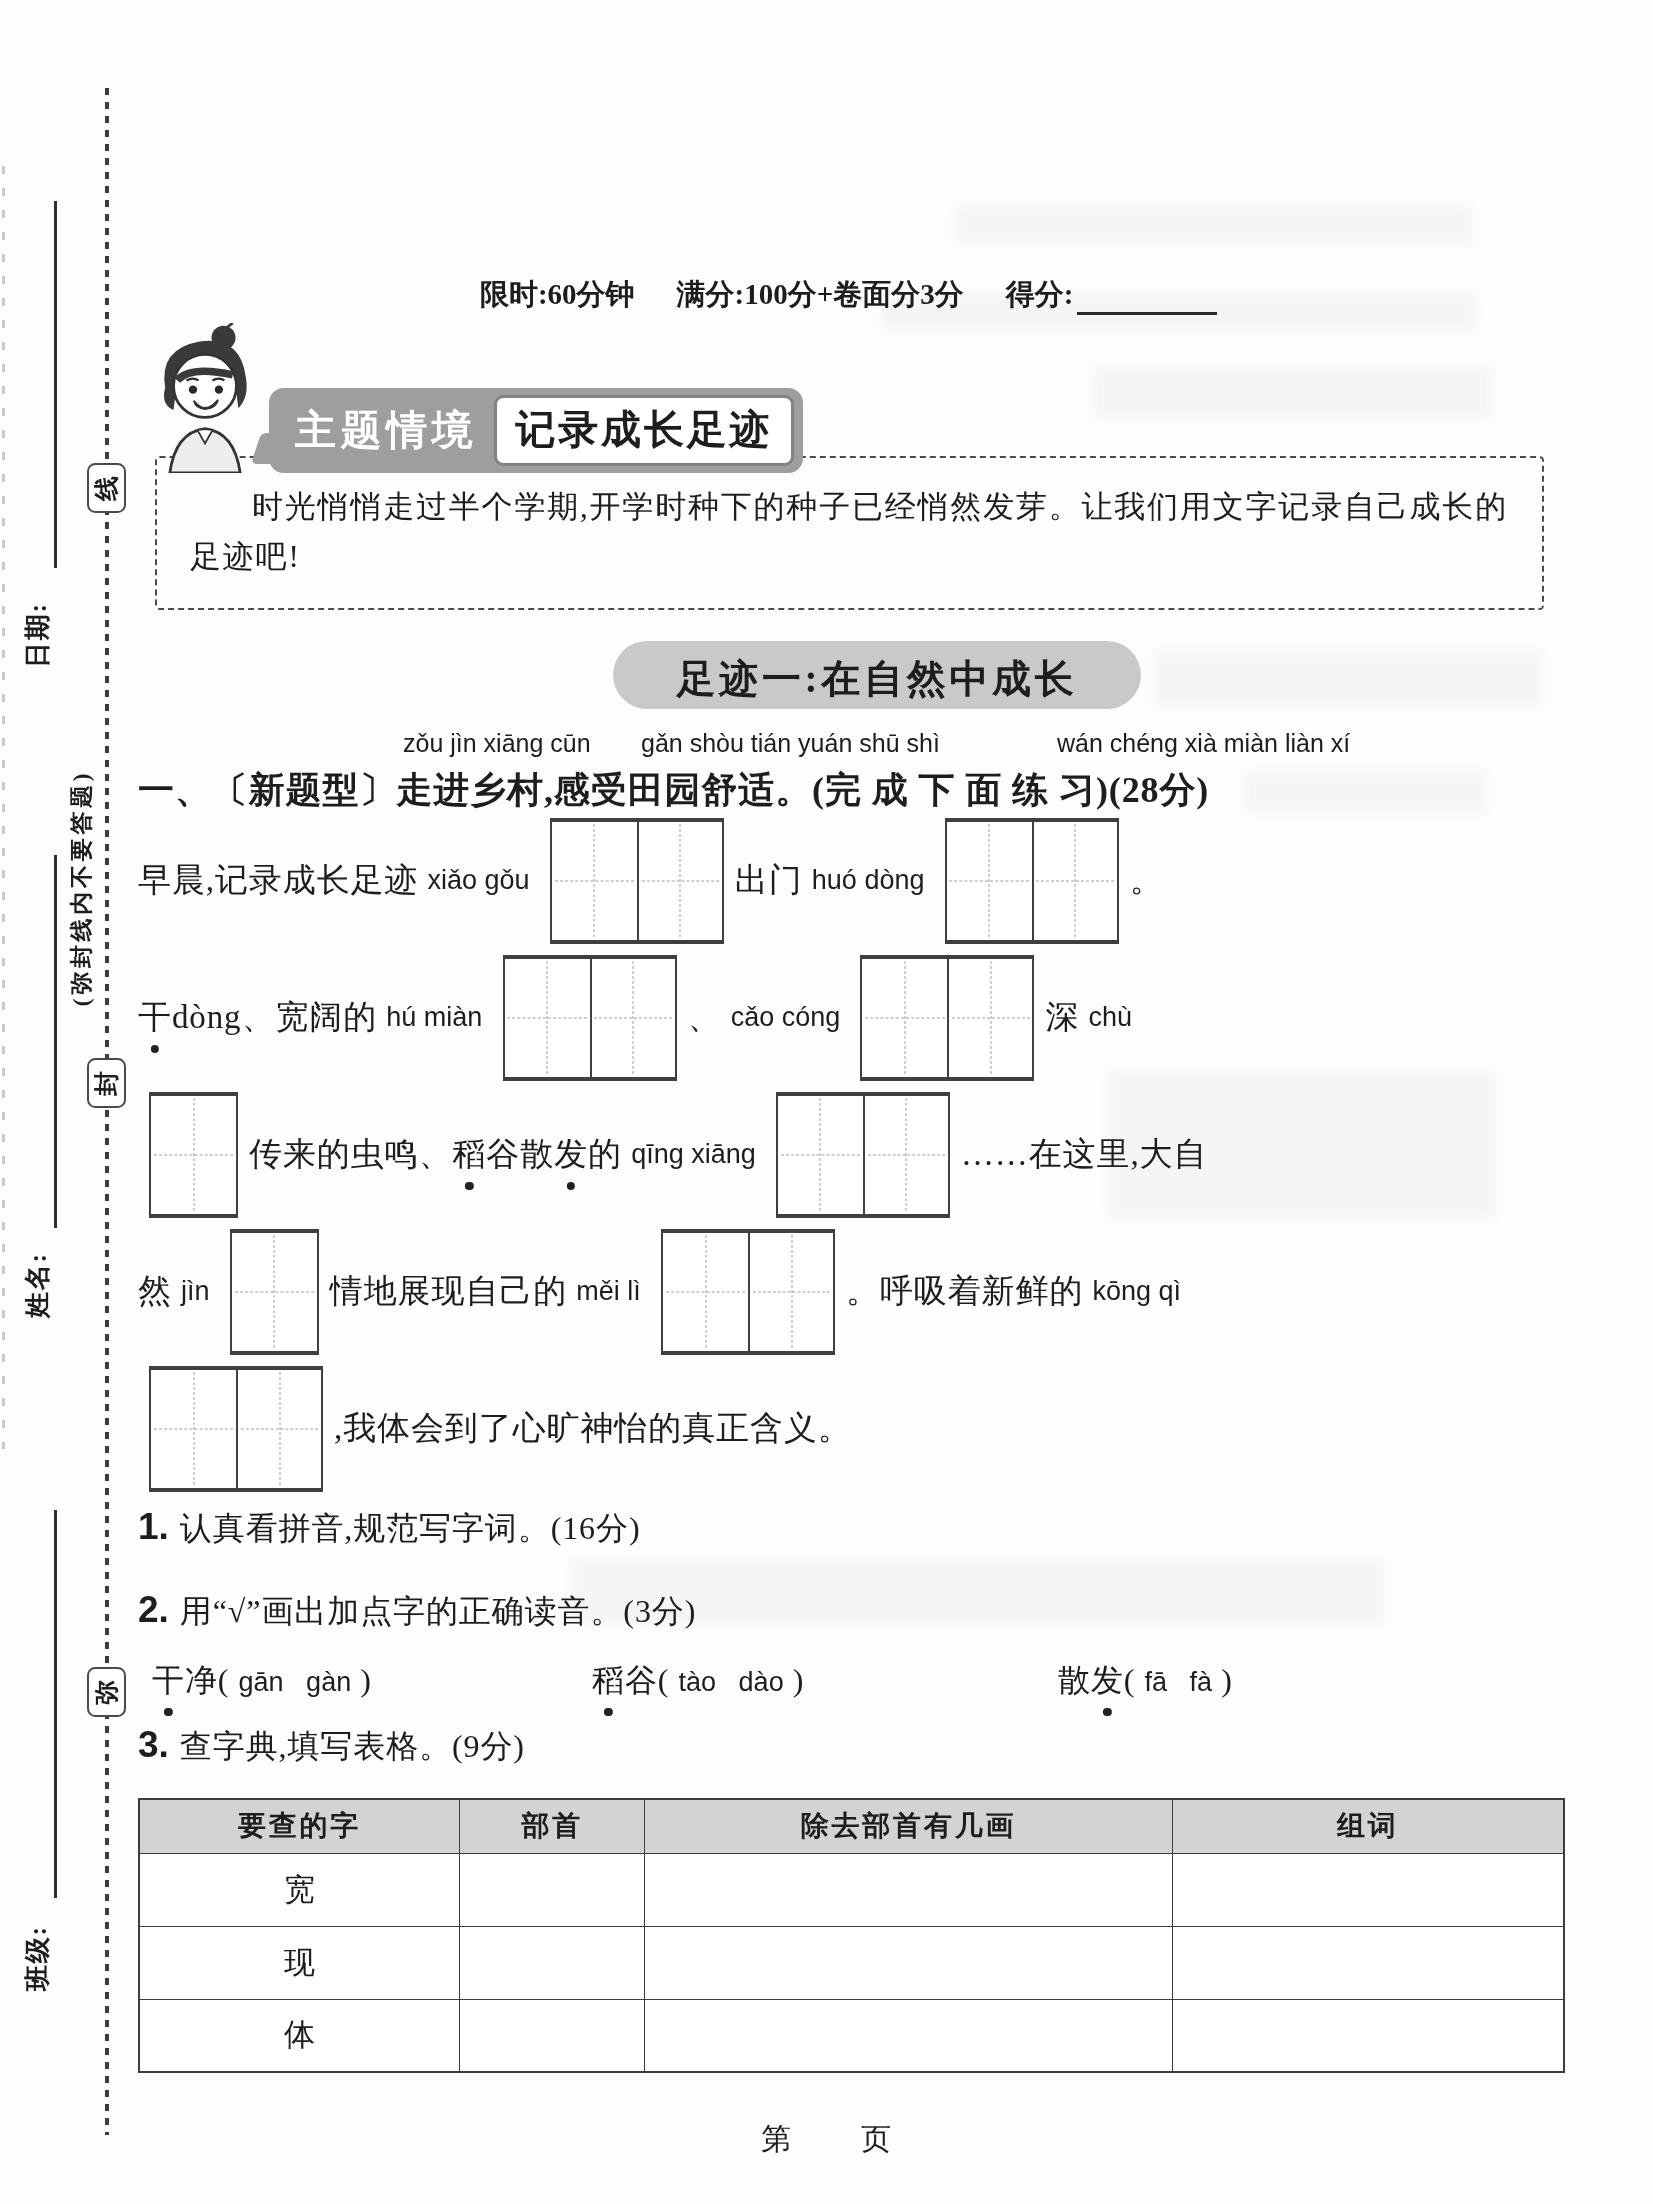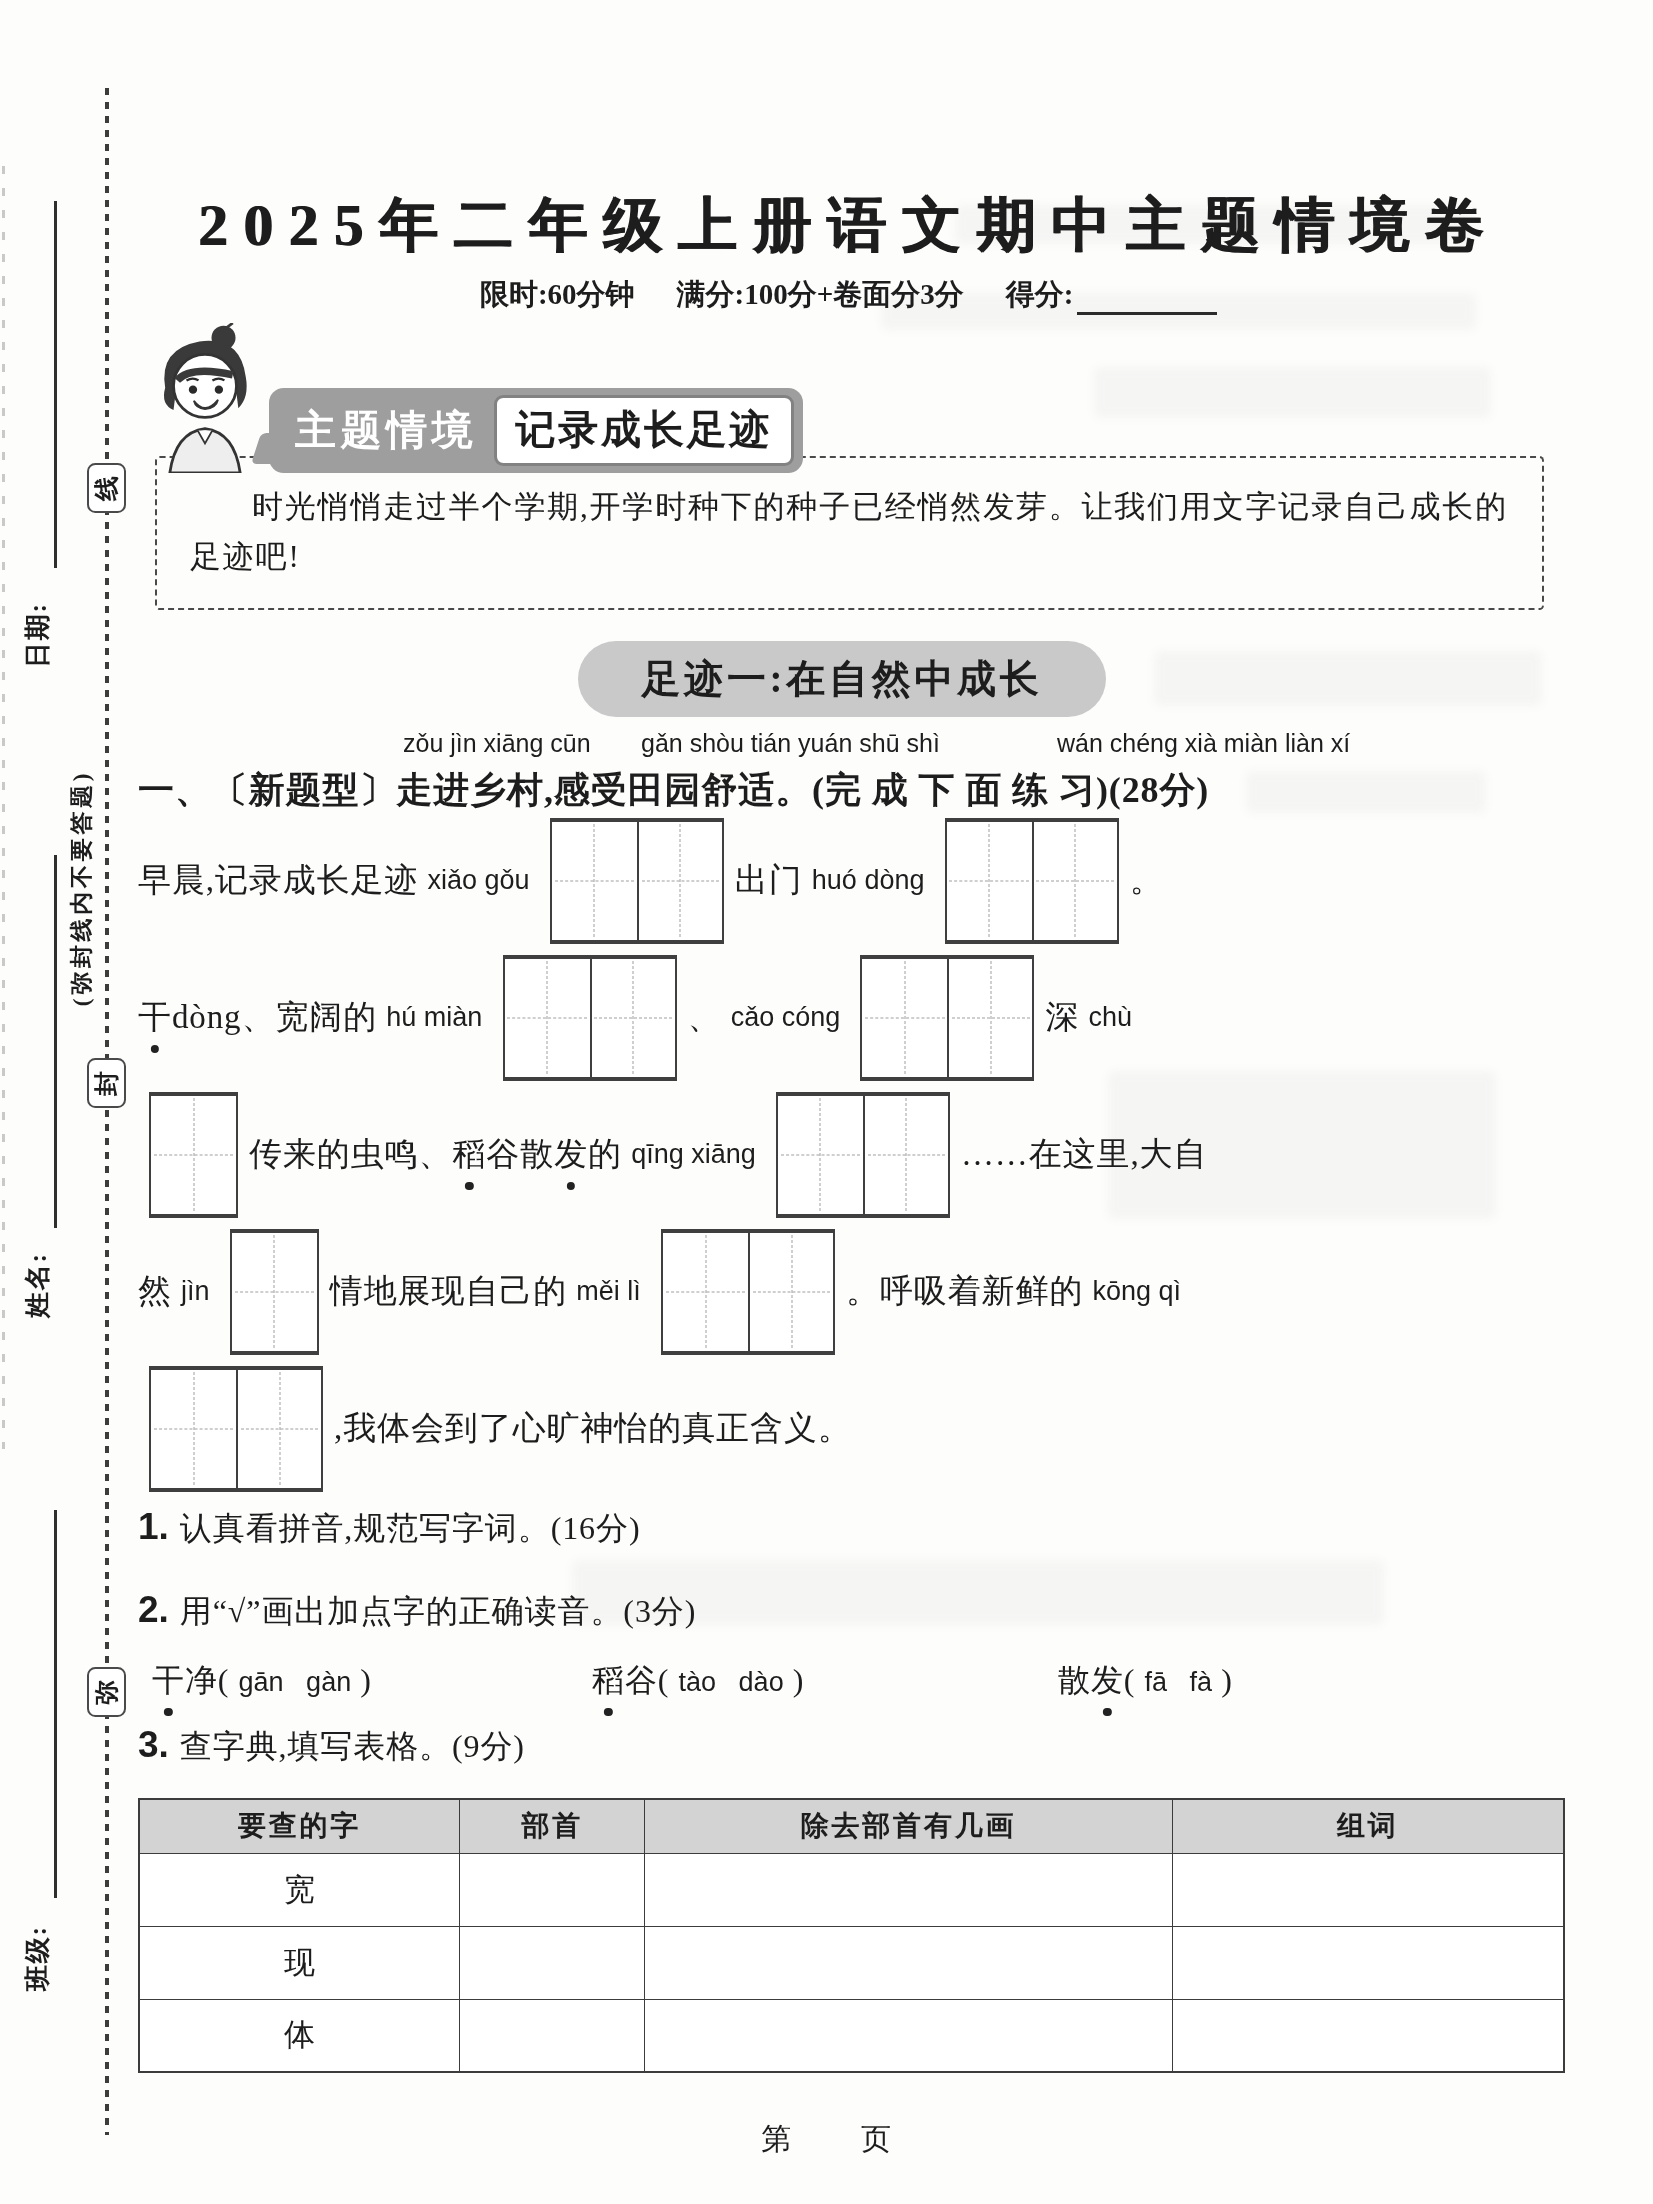--- a/index.html
+++ b/index.html
@@ -53,21 +53,21 @@
     background:var(--badge-bg);transform:skewX(-18deg);border-radius:5.5px;z-index:-1;}
   .badge-label{color:#fff;font-size:41px;font-weight:900;letter-spacing:4.6px;white-space:nowrap;
     font-family:"Liberation Sans","DejaVu Sans",sans-serif;}
   .badge-title-box{background:#fff;border:3.7px solid #828282;border-radius:9.2px;padding:3.7px 18.5px 5.5px;
     font-size:40px;font-weight:900;letter-spacing:2.8px;white-space:nowrap;}
   
   .intro-box{position:absolute;left:155px;top:456px;width:1389px;min-height:151px;
     border:2.8px dashed #4a4a4a;border-radius:4.6px;padding:24px 33px 26px;z-index:1;}
   .intro-box p{margin:0;font-size:31px;line-height:1.62;text-indent:2em;letter-spacing:1.8px;}
   
-  .pill{position:absolute;left:578px;top:641px;width:528px;height:76px;background:var(--pill-bg);
+  .pill{position:absolute;left:613px;top:641px;width:528px;height:68px;background:var(--pill-bg);
     border-radius:41px;text-align:center;line-height:76px;font-size:39px;font-weight:bold;letter-spacing:3.7px;}
   
   .q1head{position:absolute;left:138px;top:729px;width:1495px;}
   .pyline{position:relative;height:35px;font-family:"Liberation Sans","DejaVu Sans",sans-serif;font-size:25px;}
   .pyline span{position:absolute;top:0;white-space:nowrap;}
   .py-a{left:265px;} .py-b{left:503px;} .py-c{left:919px;}
   .q1text{font-size:36px;font-weight:bold;letter-spacing:0.9px;margin-top:1.8px;white-space:nowrap;}
   
   .passage{position:absolute;left:138px;top:812px;width:1495px;}
   .passage-row{display:flex;align-items:center;min-height:137px;font-size:33px;flex-wrap:nowrap;}
@@ -130,21 +130,20 @@
   <div class="seal-box sb-1">
       <span>线</span>
     </div>
   <div class="seal-box sb-2">
       <span>封</span>
     </div>
   <div class="seal-box sb-3">
       <span>弥</span>
     </div>
 
-  <h1 class="title">2025年二年级上册语文期中主题情境卷</h1>
   <div class="meta">
     <span>限时:60分钟</span>
     <span>满分:100分+卷面分3分</span>
     <span class="score-wrap">
       <span>得分:</span>
       <span class="score-line"></span>
     </span>
   </div>
 
   <svg class="avatar" viewBox="0 0 136 162">

